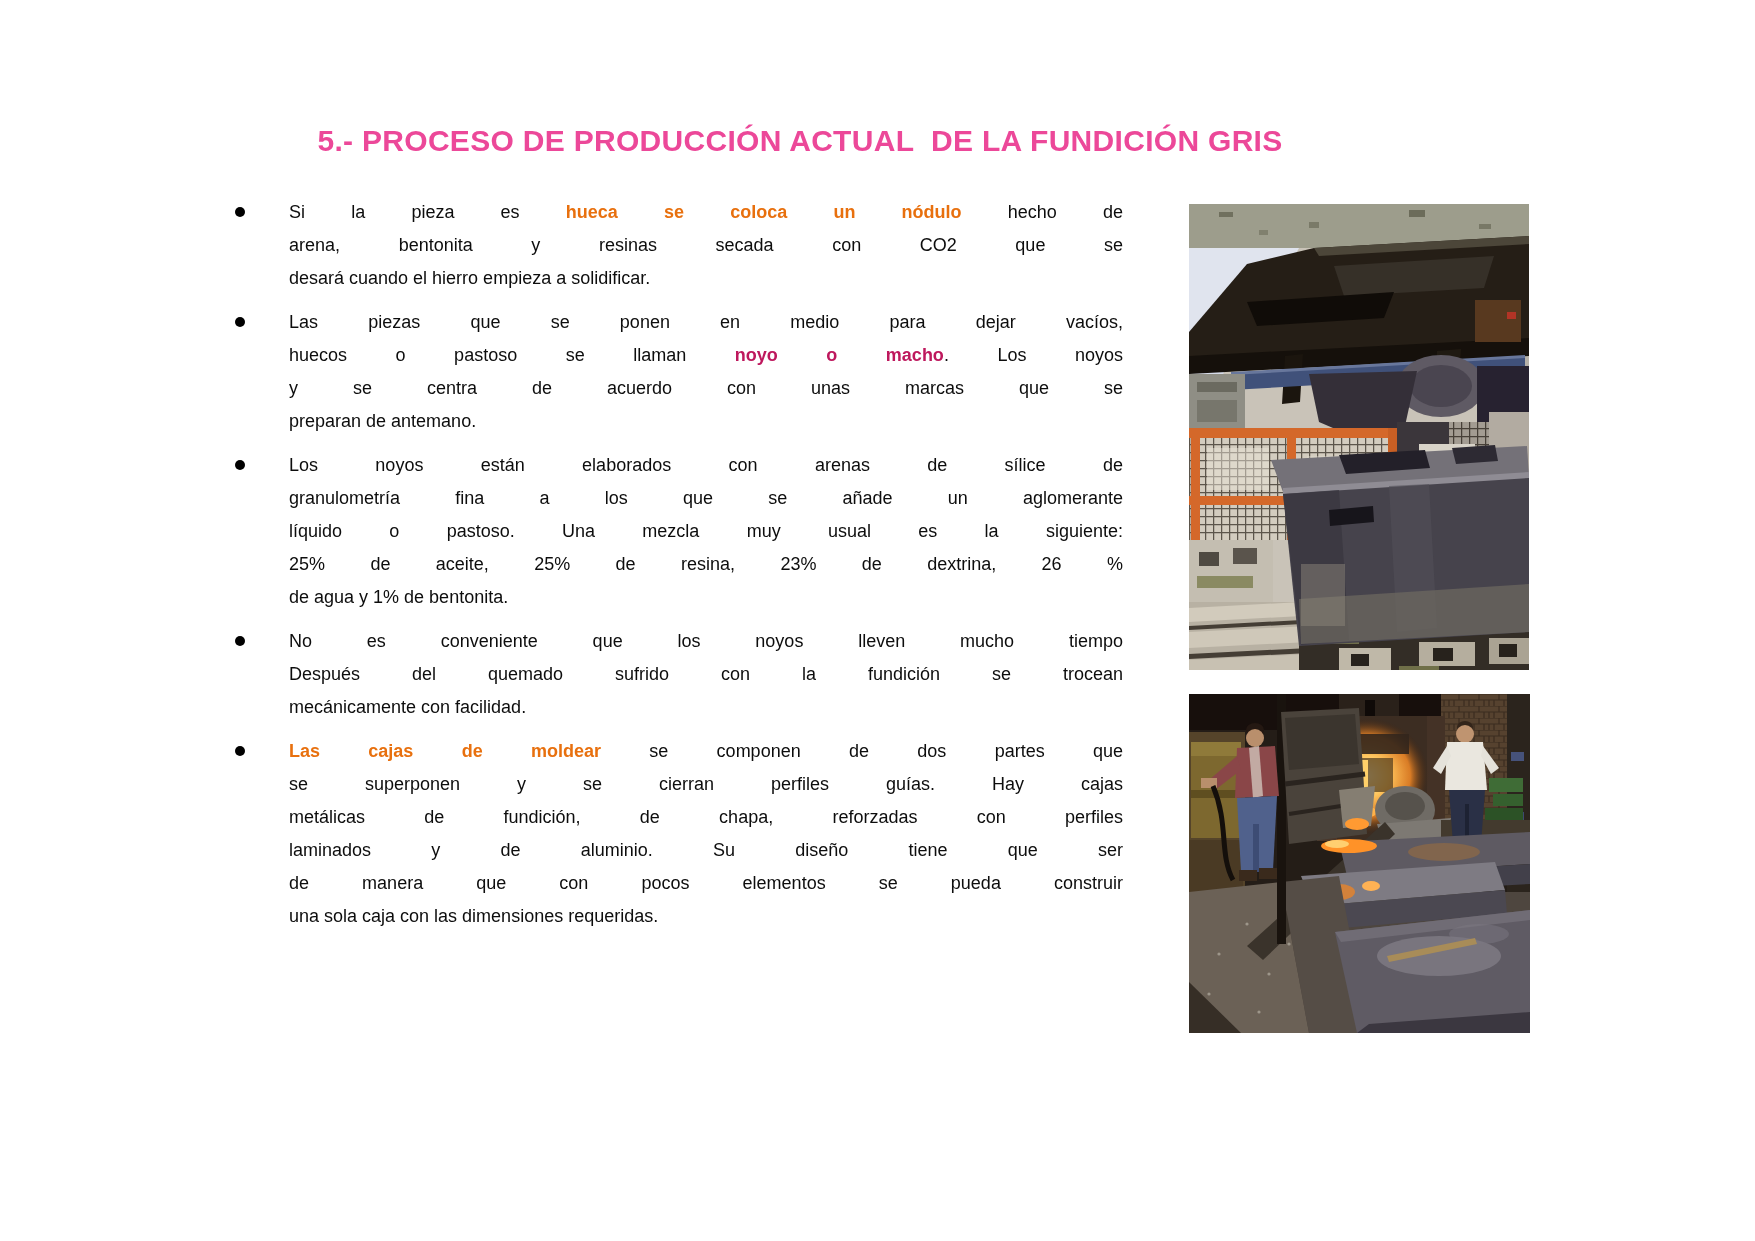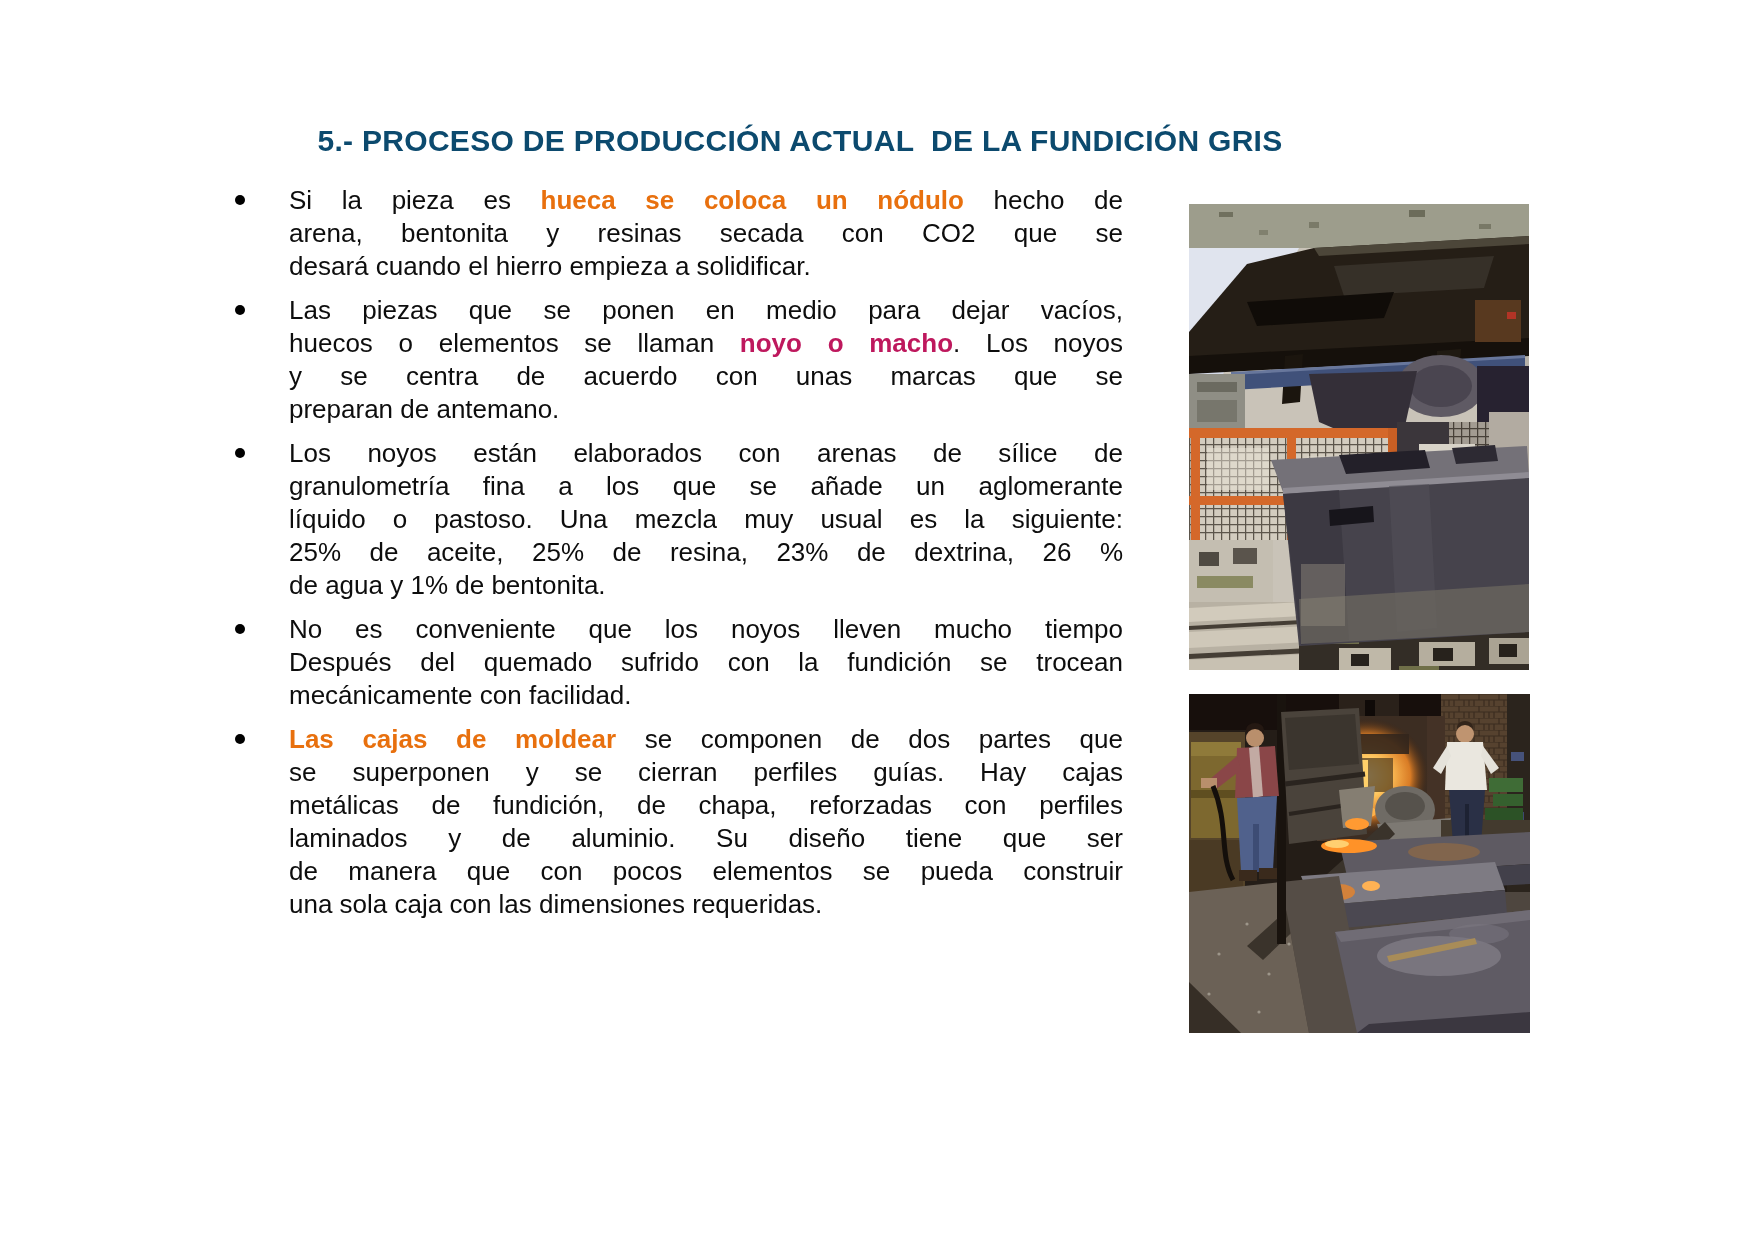--- a/index.html
+++ b/index.html
@@ -9,22 +9,22 @@
     font-family:"Liberation Sans","DejaVu Sans",sans-serif;
   }
   .page{position:absolute;left:0;top:0;width:1755px;height:1241px;background:#ffffff;}
   .title{
     position:absolute;left:190px;top:124px;width:1220px;
     margin:0;text-align:center;
     font-size:30px;font-weight:bold;letter-spacing:0.3px;
     color:#000;white-space:pre;
   }
   #text-col{
-    position:absolute;left:289px;top:184px;width:834px;
-    font-size:26px;color:#0d0d0d;
+    position:absolute;left:289px;top:196px;width:834px;
+    font-size:18px;color:#0d0d0d;
   }
   .bullet{position:relative;margin:0 0 11px 0;}
   .dot{
     position:absolute;left:-54px;top:11px;width:10px;height:10px;
     border-radius:50%;background:#000;
   }
   .tline{
     height:33px;line-height:33px;
     text-align:justify;text-align-last:justify;
     overflow:hidden;white-space:normal;
@@ -34,33 +34,33 @@
   .photo{position:absolute;overflow:hidden;background:#c9c3b8;}
   #photo1{left:1189px;top:204px;width:340px;height:466px;}
   #photo2{left:1189px;top:694px;width:341px;height:339px;}
   .photo svg{display:block;width:100%;height:100%;}
 </style>
 </head>
 <body style="background: rgb(255, 255, 255);">
 
 <div class="page">
 
-  <h1 class="title" style="color: #0c4a6e;">5.- PROCESO DE PRODUCCIÓN ACTUAL  DE LA FUNDICIÓN GRIS</h1>
+  <h1 class="title" style="color: #ec4899;">5.- PROCESO DE PRODUCCIÓN ACTUAL  DE LA FUNDICIÓN GRIS</h1>
 
   <div id="text-col" style="color: rgb(13, 13, 13);">
       <div class="bullet">
         <span class="dot"></span>
         <div class="tline"><span>Si la pieza es </span><span class="seg-accent" style="color: rgb(232, 112, 14);">hueca se coloca un nódulo</span><span> hecho de</span></div>
         <div class="tline"><span>arena, bentonita y resinas  secada con CO2 que se</span></div>
         <div class="tline last"><span>desará cuando el hierro empieza a solidificar.</span></div>
       </div>
       <div class="bullet">
         <span class="dot"></span>
         <div class="tline"><span>Las piezas que se ponen en medio para dejar vacíos,</span></div>
-        <div class="tline"><span>huecos o elementos se llaman </span><span class="seg-accent" style="color: #be185d;">noyo o macho</span><span>. Los noyos</span></div>
+        <div class="tline"><span>huecos o pastoso se llaman </span><span class="seg-accent" style="color: #be185d;">noyo o macho</span><span>. Los noyos</span></div>
         <div class="tline"><span>y se centra de acuerdo con unas marcas que se</span></div>
         <div class="tline last"><span>preparan de antemano.</span></div>
       </div>
       <div class="bullet">
         <span class="dot"></span>
         <div class="tline"><span>Los noyos están  elaborados con arenas de sílice de</span></div>
         <div class="tline"><span>granulometría fina a los que se añade un aglomerante</span></div>
         <div class="tline"><span>líquido o pastoso. Una mezcla muy usual es la siguiente:</span></div>
         <div class="tline"><span>25% de aceite, 25% de resina, 23% de dextrina, 26 %</span></div>
         <div class="tline last"><span>de agua y 1% de bentonita.</span></div>

